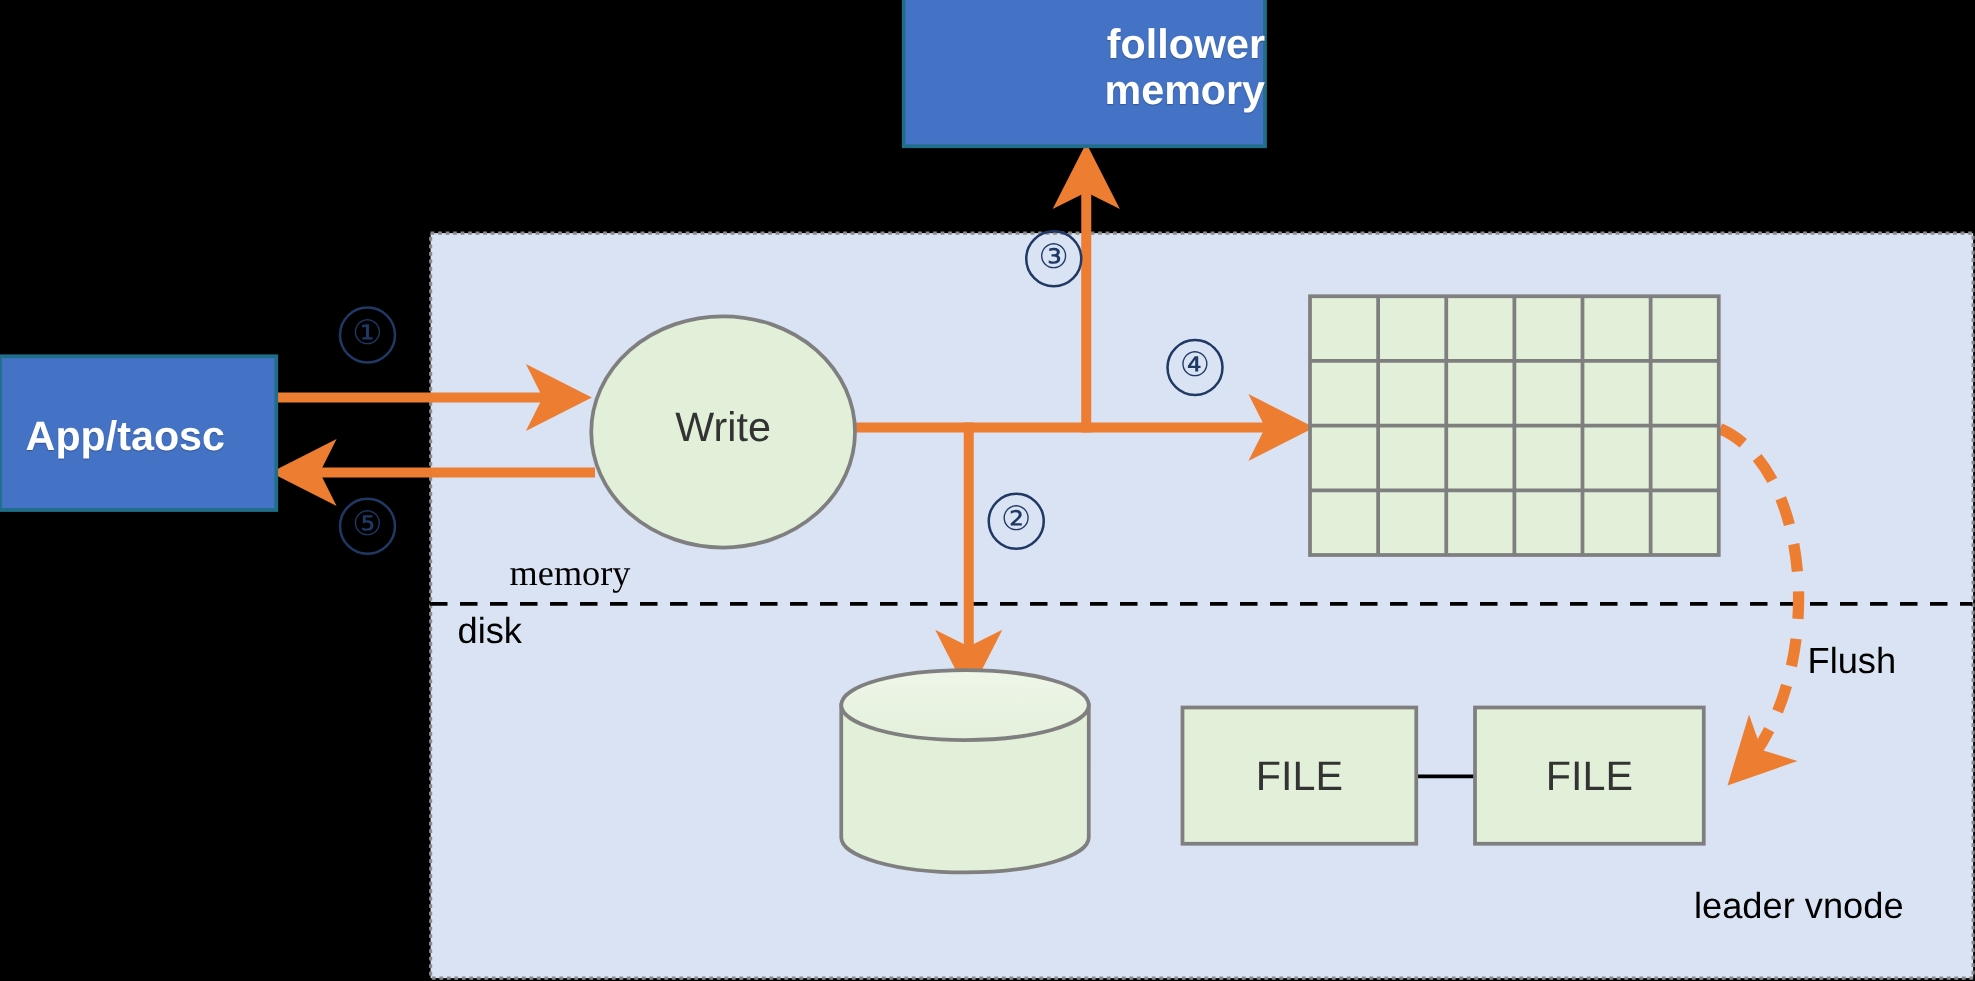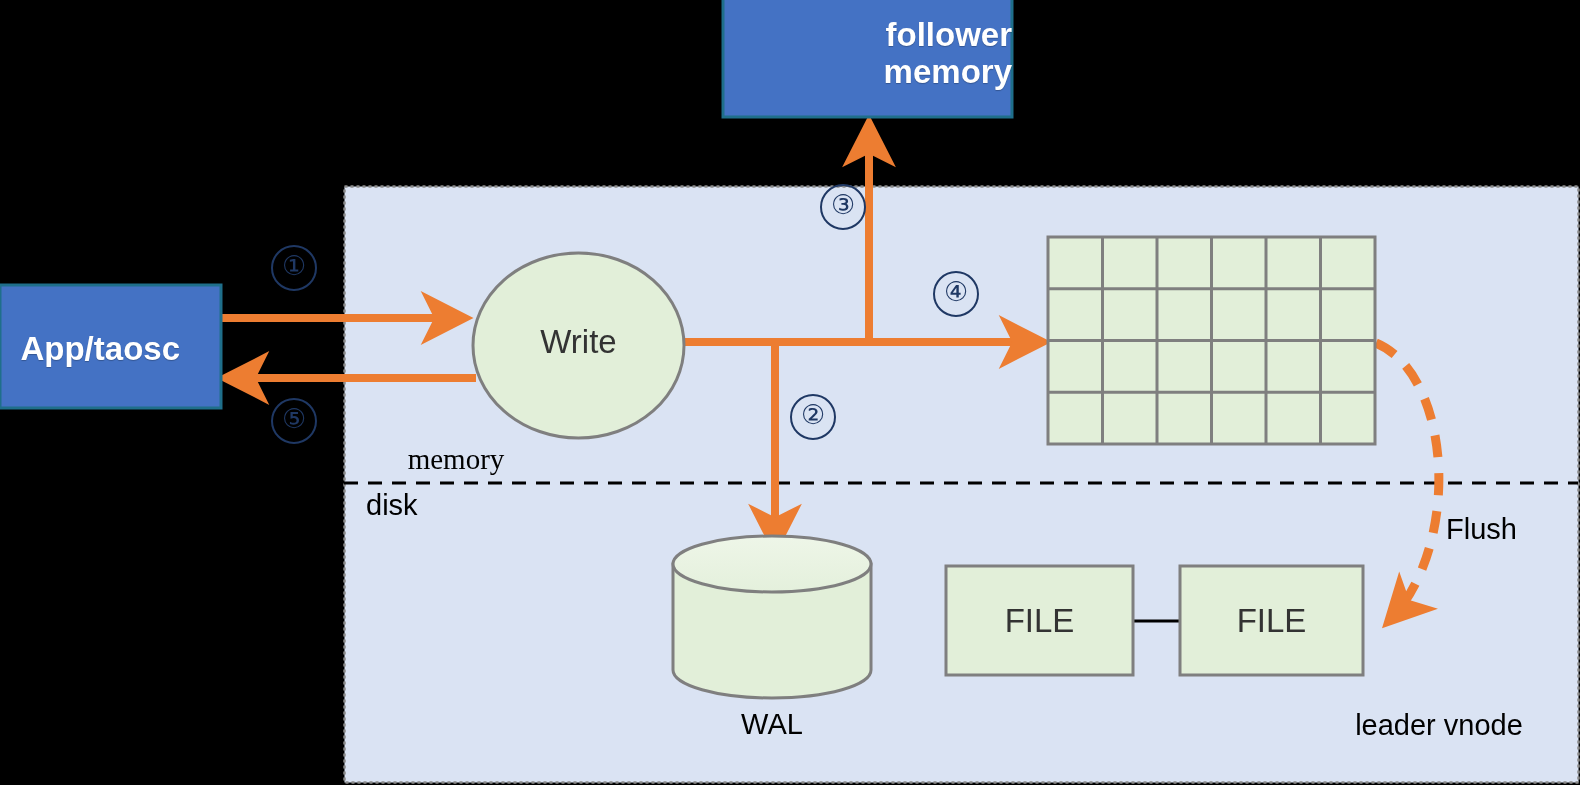--- a/index.html
+++ b/index.html
@@ -121,21 +121,20 @@
     <rect x="946" y="566" width="187" height="109" fill="#e2efd9" stroke="#7f7f7f" stroke-width="3"></rect>
     <rect x="1180" y="566" width="183" height="109" fill="#e2efd9" stroke="#7f7f7f" stroke-width="3"></rect>
   </svg>
 
   <div class="node-text lbl-white" style="left:0px; top:331px; width:180px;">App/taosc</div>
 
   <div class="node-text lbl-white" style="left:723px; top:17px; width:289px;"><span>follower</span><br><span>memory</span></div>
 
   <div class="node-text lbl-dark" style="left:473px; top:324px; width:211px;">Write</div>
 
-  <div class="node-text lbl-plain" style="left:673px; top:708px; width:198px;">WAL</div>
 
   <div class="node-text lbl-dark" style="left:946px; top:603px; width:187px;">FILE</div>
 
   <div class="node-text lbl-dark" style="left:1180px; top:603px; width:183px;">FILE</div>
 
   <div class="node-text lbl-plain" style="left:366px; top:443px; width:180px; text-align:center;font-family:Liberation Serif, serif;">memory</div>
 
   <div class="node-text lbl-plain" style="left:366px; top:489px; width:180px; text-align:left;">disk</div>
 
   <div class="node-text lbl-plain" style="left:1446px; top:513px; width:140px; text-align:left;">Flush</div>

